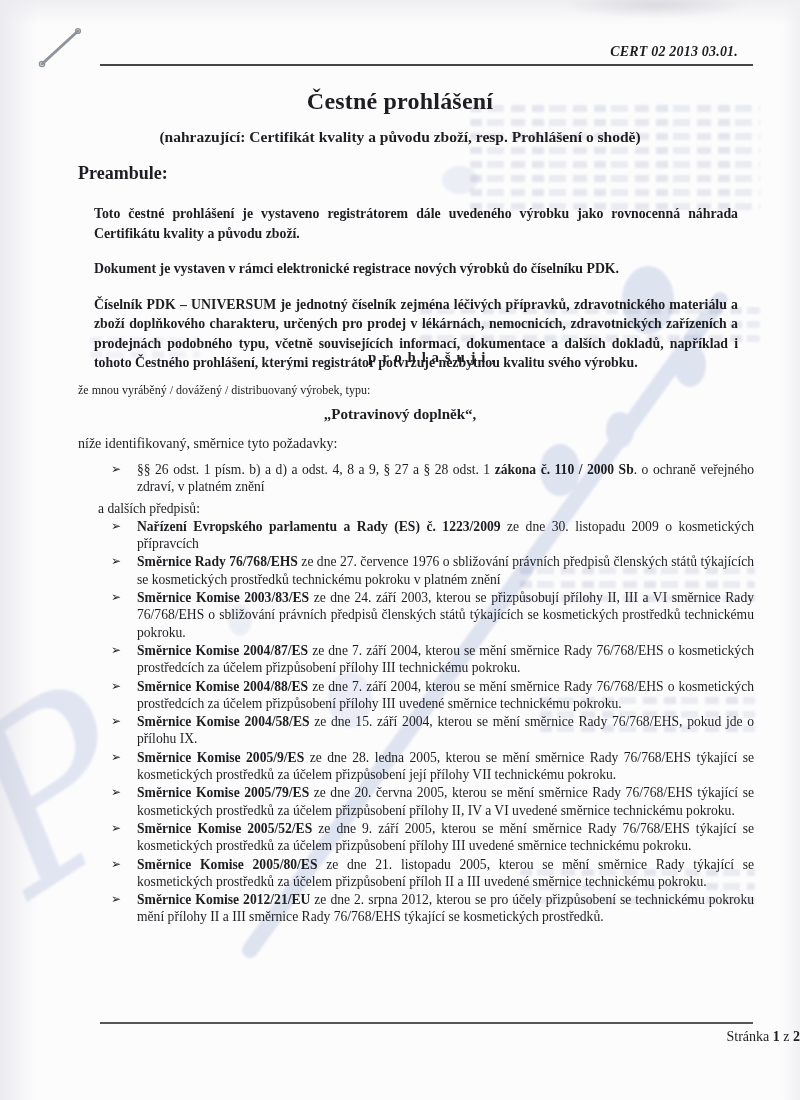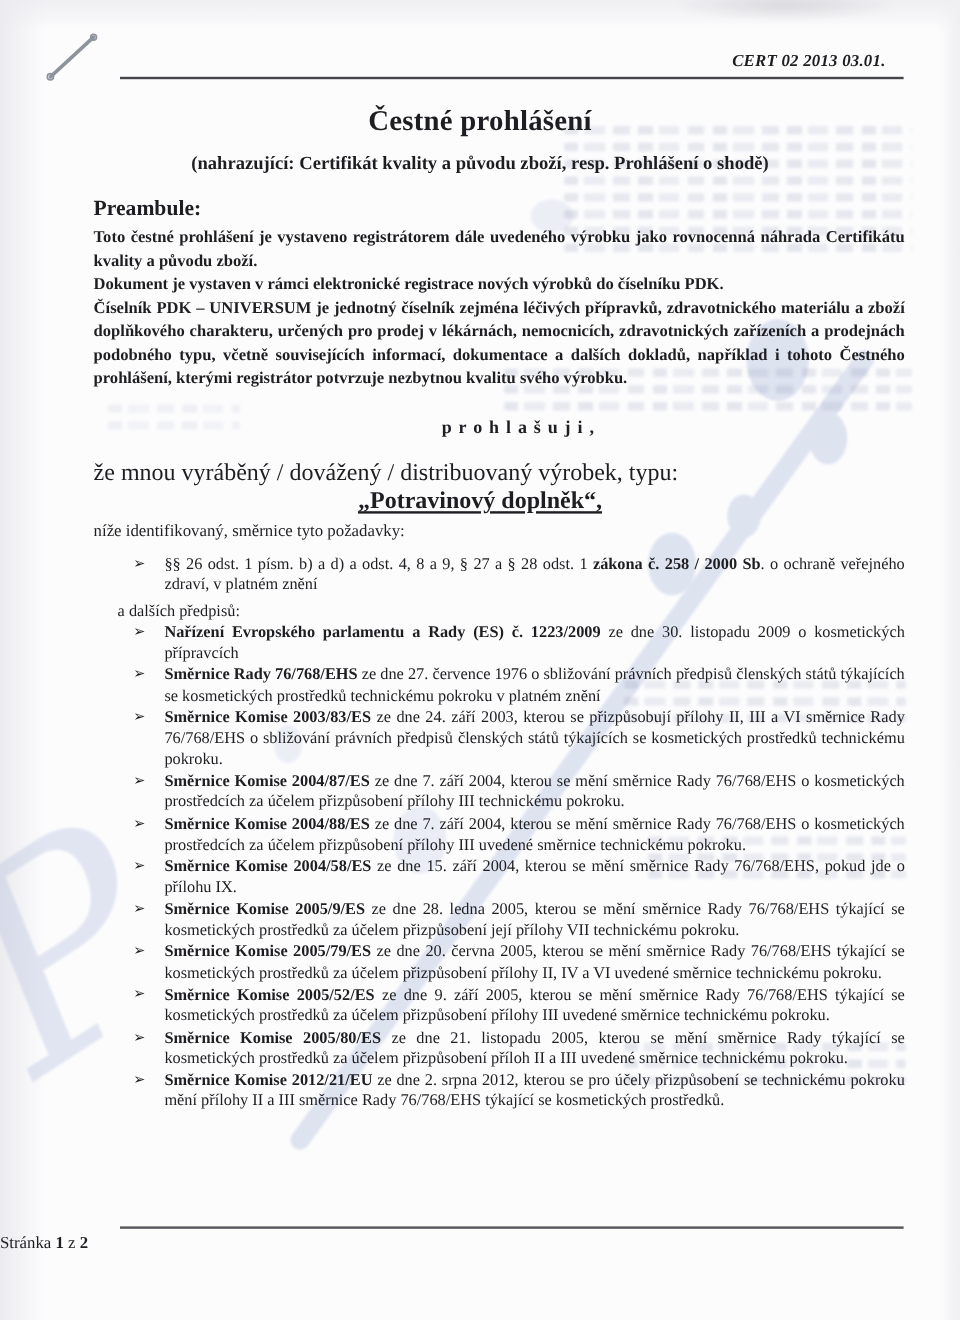--- a/index.html
+++ b/index.html
@@ -37,38 +37,38 @@
   .header-rule{position:absolute;left:100px;top:64px;width:653px;height:2px;background:#45454a;}
   
   .title{position:absolute;left:0;top:88px;width:100%;text-align:center;
     font-size:24px;font-weight:bold;margin:0;letter-spacing:.2px;}
   .subtitle{position:absolute;left:0;top:128px;width:100%;text-align:center;
     font-size:15.5px;font-weight:bold;}
   
   .preamble-heading{position:absolute;left:78px;top:163px;font-size:18px;font-weight:bold;margin:0;}
   .preamble-body{position:absolute;left:78px;top:188px;width:676px;
     font-size:13.8px;font-weight:bold;line-height:19.5px;text-align:justify;}
-  .preamble-body p{margin:0;}
+  .preamble-body p{margin:16px;}
   
   .decl-intro{position:absolute;left:132px;top:315px;font-size:14px;}
   .decl-verb{position:absolute;left:0;top:349px;width:100%;text-align:center;
     font-size:15px;font-weight:bold;letter-spacing:1px;margin-left:32px;}
-  .product-intro{position:absolute;left:78px;top:383px;font-size:20px;}
+  .product-intro{position:absolute;left:78px;top:383px;font-size:12px;}
   .product-name{position:absolute;left:0;top:406px;width:100%;text-align:center;
-    font-size:20px;font-weight:bold;text-decoration:underline;text-underline-offset:3px;}
+    font-size:15px;font-weight:bold;text-underline-offset:3px;}
   .req-lead{position:absolute;left:78px;top:436px;font-size:14px;}
   
   .req-list{position:absolute;left:78px;top:461px;width:676px;
     font-size:13.6px;line-height:17.3px;list-style:none;margin:0;padding:0;}
   .req-list li{position:relative;padding-left:59px;text-align:justify;margin:0 0 1px 0;}
   .req-list li .bullet{position:absolute;left:33px;top:0;font-size:12px;}
   .req-list .plain-line{margin:4px 0 1px 20px;text-align:left;}
   
   .footer-rule{position:absolute;left:100px;top:1022px;width:653px;height:2px;background:#55555a;}
-  .footer-text{position:absolute;left:0;top:1029px;width:100%;text-align:left;font-size:14px;}
+  .footer-text{position:absolute;left:0;top:1029px;width:100%;text-align:right;font-size:14px;}
   .smudge{position:absolute;left:560px;top:-8px;width:190px;height:26px;border-radius:50%;
     background:radial-gradient(ellipse at center, rgba(150,150,158,.25), rgba(150,150,158,0) 70%);
     filter:blur(2px);}
 </style>
 </head>
 <body>
 
 <div class="page">
 
   <svg class="watermark" width="800" height="1100" viewBox="0 0 800 1100">
@@ -140,21 +140,21 @@
     <p>Dokument je vystaven v rámci elektronické registrace nových výrobků do číselníku PDK.</p>
     <p>Číselník PDK – UNIVERSUM je jednotný číselník zejména léčivých přípravků, zdravotnického materiálu a zboží doplňkového charakteru, určených pro prodej v lékárnách, nemocnicích, zdravotnických zařízeních a prodejnách podobného typu, včetně souvisejících informací, dokumentace a dalších dokladů, například i tohoto Čestného prohlášení, kterými registrátor potvrzuje nezbytnou kvalitu svého výrobku.</p>
   </div>
 
   <div class="decl-verb">p r o h l a š u j i ,</div>
   <div class="product-intro">že mnou vyráběný / dovážený  / distribuovaný výrobek, typu:</div>
   <div class="product-name">„Potravinový doplněk“,</div>
   <div class="req-lead">níže identifikovaný, směrnice tyto požadavky:</div>
 
   <ul class="req-list" id="req-list">
-      <li><span class="bullet">➢</span>§§ 26 odst. 1 písm. b) a d) a odst. 4, 8 a 9, § 27 a § 28 odst. 1 <b>zákona č. 258 / 2000 Sb</b>. o ochraně veřejného zdraví, v platném znění</li>
+      <li><span class="bullet">➢</span>§§ 26 odst. 1 písm. b) a d) a odst. 4, 8 a 9, § 27 a § 28 odst. 1 <b>zákona č. 110 / 2000 Sb</b>. o ochraně veřejného zdraví, v platném znění</li>
       <div class="plain-line">a dalších předpisů:</div>
       <li><span class="bullet">➢</span><b>Nařízení Evropského parlamentu a Rady (ES) č. 1223/2009</b> ze dne 30. listopadu 2009 o kosmetických přípravcích</li>
       <li><span class="bullet">➢</span><b>Směrnice Rady 76/768/EHS</b> ze dne 27. července 1976 o sbližování právních předpisů členských států týkajících se kosmetických prostředků technickému pokroku v platném znění</li>
       <li><span class="bullet">➢</span><b>Směrnice Komise 2003/83/ES</b> ze dne 24. září 2003, kterou se přizpůsobují přílohy II, III a VI směrnice Rady 76/768/EHS o sbližování právních předpisů členských států týkajících se kosmetických prostředků technickému pokroku.</li>
       <li><span class="bullet">➢</span><b>Směrnice Komise 2004/87/ES</b> ze dne 7. září 2004, kterou se mění směrnice Rady 76/768/EHS o kosmetických prostředcích za účelem přizpůsobení přílohy III technickému pokroku.</li>
       <li><span class="bullet">➢</span><b>Směrnice Komise 2004/88/ES</b> ze dne 7. září 2004, kterou se mění směrnice Rady 76/768/EHS o kosmetických prostředcích za účelem přizpůsobení přílohy III uvedené směrnice technickému pokroku.</li>
       <li><span class="bullet">➢</span><b>Směrnice Komise 2004/58/ES</b> ze dne 15. září 2004, kterou se mění směrnice Rady 76/768/EHS, pokud jde o přílohu IX.</li>
       <li><span class="bullet">➢</span><b>Směrnice Komise 2005/9/ES</b> ze dne 28. ledna 2005, kterou se mění směrnice Rady 76/768/EHS týkající se kosmetických prostředků za účelem přizpůsobení její přílohy VII technickému pokroku.</li>
       <li><span class="bullet">➢</span><b>Směrnice Komise 2005/79/ES</b> ze dne 20. června 2005, kterou se mění směrnice Rady 76/768/EHS týkající se kosmetických prostředků za účelem přizpůsobení přílohy II, IV a VI uvedené směrnice technickému pokroku.</li>
       <li><span class="bullet">➢</span><b>Směrnice Komise 2005/52/ES</b> ze dne 9. září 2005, kterou se mění směrnice Rady 76/768/EHS týkající se kosmetických prostředků za účelem přizpůsobení přílohy III uvedené směrnice technickému pokroku.</li>

